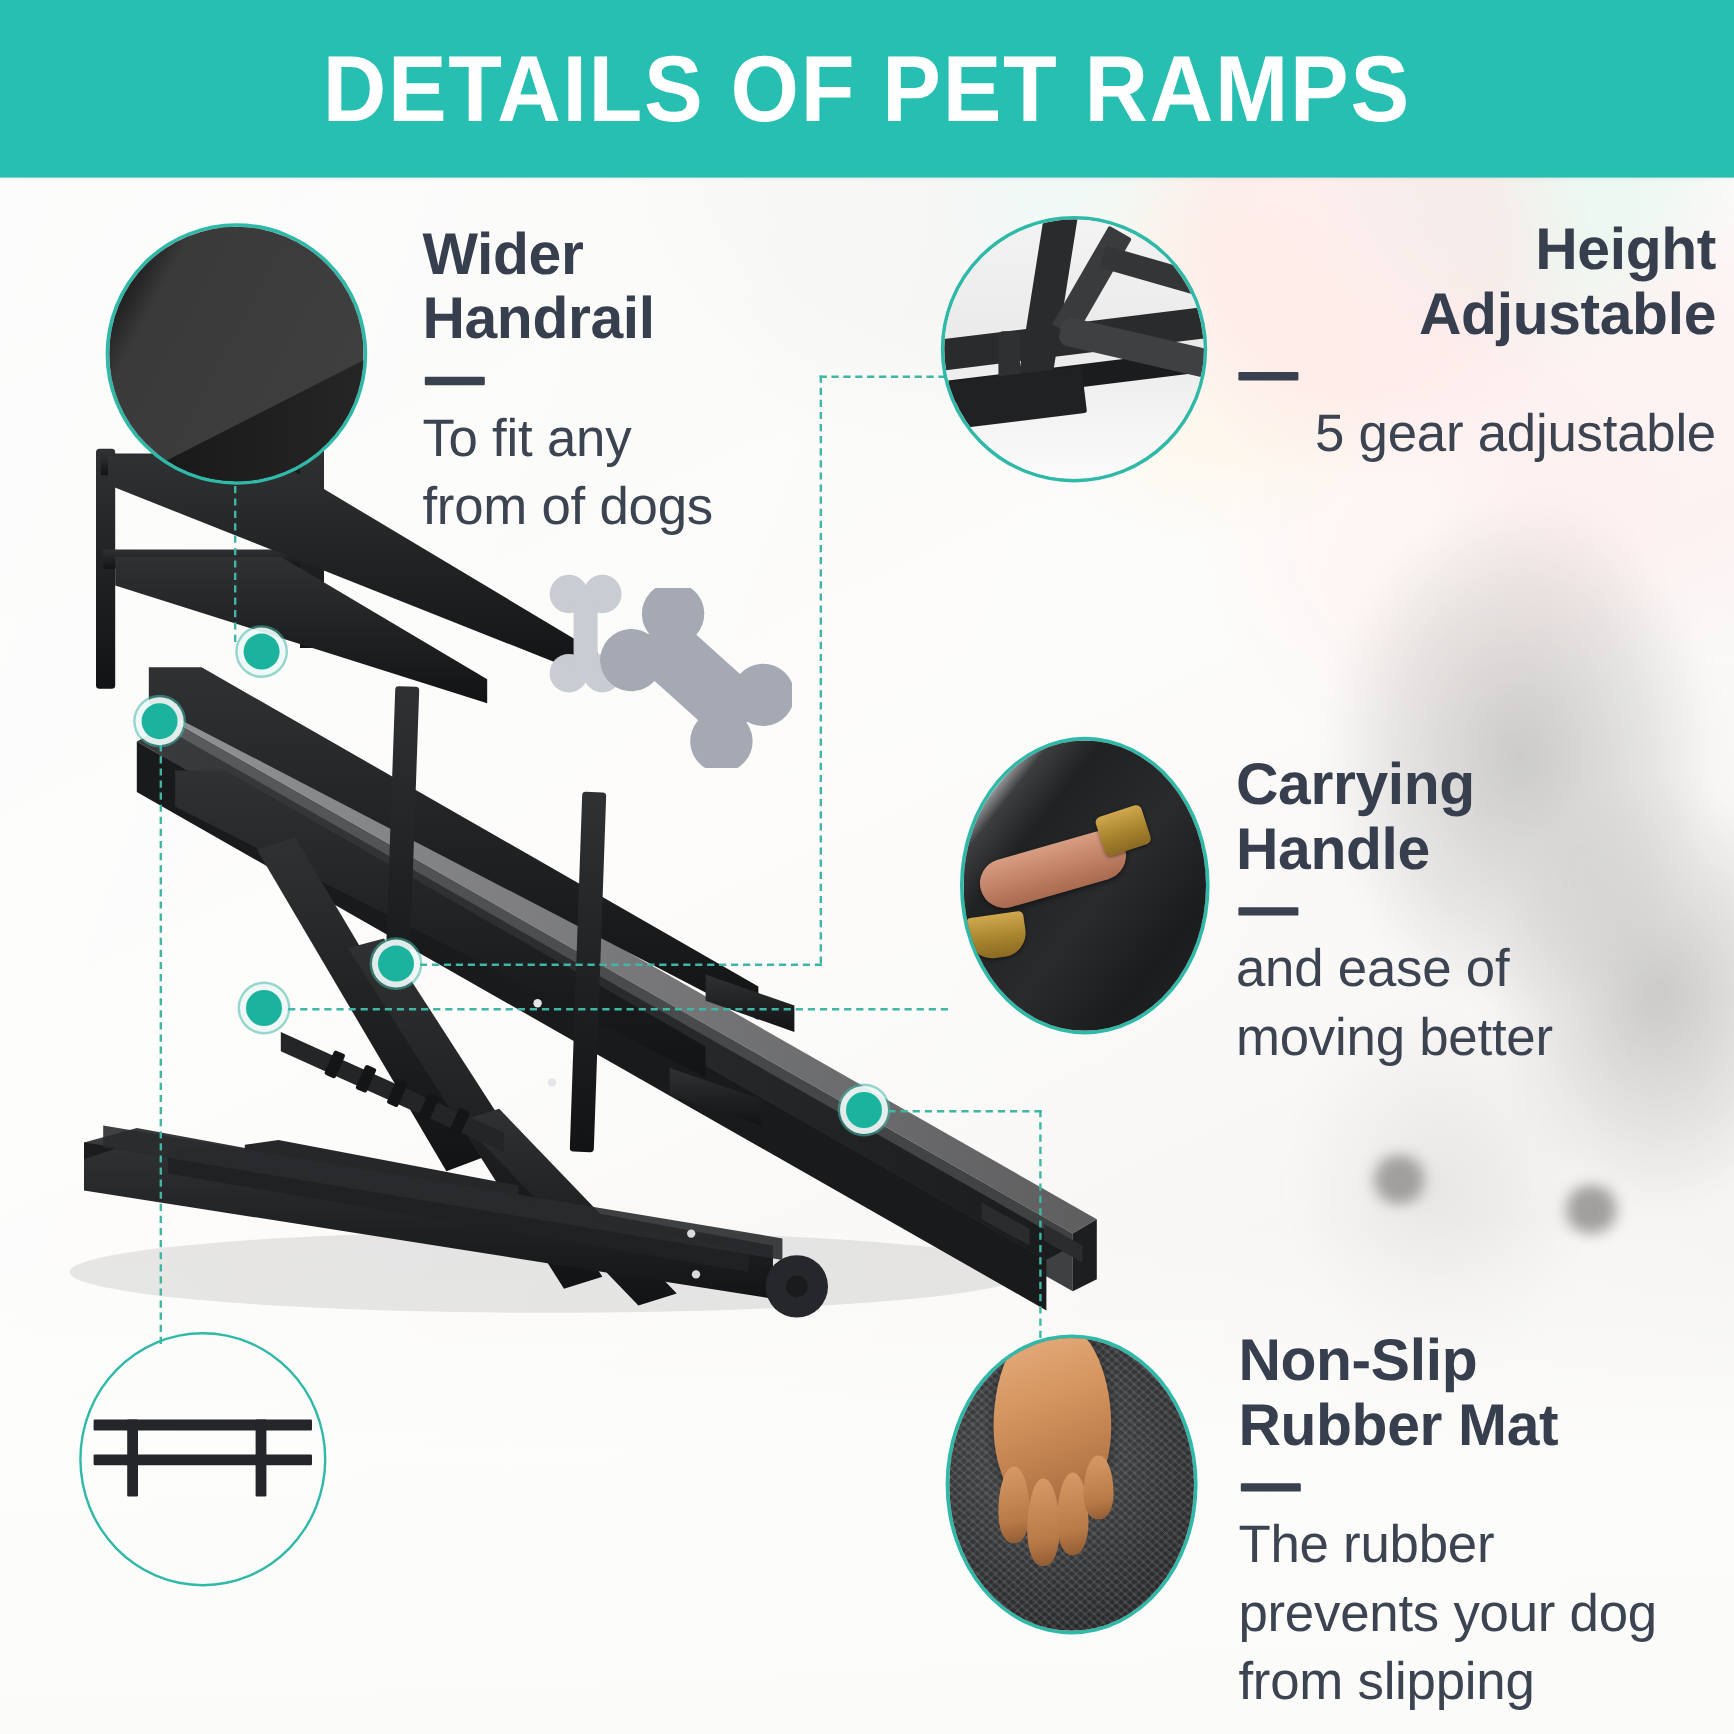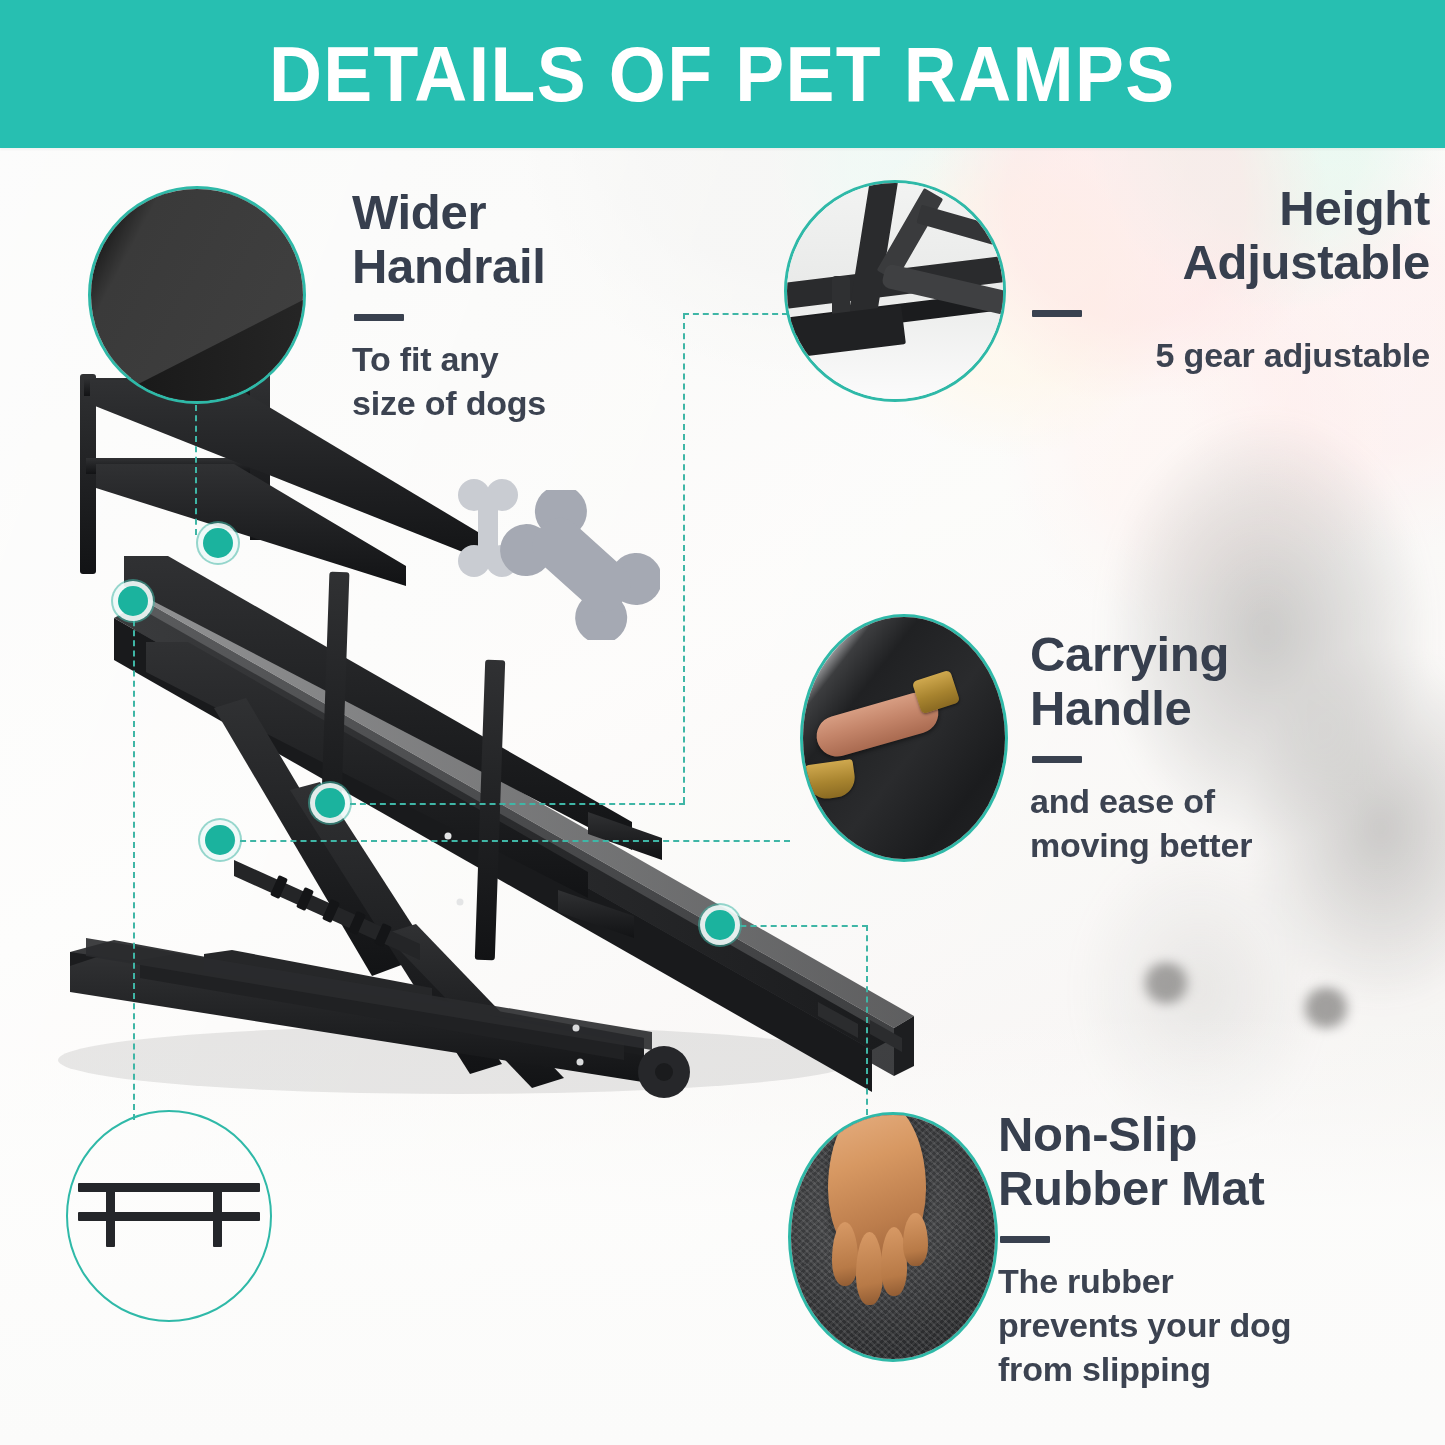--- a/index.html
+++ b/index.html
@@ -95,22 +95,22 @@
     font-size: 49px;
     line-height: 1.10;
     letter-spacing: -0.3px;
   }
   .f-rule {
     width: 50px; height: 7px; background: #39414f;
     margin: 20px 0 16px 2px; border-radius: 1px;
   }
   .f-desc {
     color: #3c4351;
-    font-size: 34px;
-    font-weight: 700;
+    font-size: 44px;
+    font-weight: 400;
     line-height: 1.30;
     letter-spacing: -0.2px;
   }
 
   
   .circle {
     position: absolute; z-index: 22;
     border-radius: 50%;
     overflow: hidden;
   }
@@ -341,21 +341,21 @@
   </div>
 
   <div class="feature" style="left:352px; top:186px; width:320px;">
     <div class="f-title">
       <div>Wider</div>
       <div>Handrail</div>
     </div>
     <div class="f-rule"></div>
     <div class="f-desc">
       <div>To fit any</div>
-      <div>size of dogs</div>
+      <div>from of dogs</div>
     </div>
   </div>
 
   <div class="circle photo" style="left:784px; top:180px; width:222px; height:222px;">
     <div class="fill-hinge">
       <div class="hinge-bar" style="left:-8%; top:40%; width:118%; height:12%; transform:rotate(-7deg);"></div>
       <div class="hinge-bar" style="left:-8%; top:56%; width:118%; height:9%; transform:rotate(-7deg); background:#1b1c1e;"></div>
       <div class="hinge-bar" style="left:34%; top:-8%; width:13%; height:72%; transform:rotate(9deg);"></div>
       <div class="hinge-bar" style="left:52%; top:2%; width:10%; height:44%; transform:rotate(30deg); background:#3a3b3d;"></div>
       <div class="hinge-bar" style="left:60%; top:16%; width:46%; height:9%; transform:rotate(16deg); background:#343537;"></div>
@@ -409,21 +409,21 @@
   <div class="circle photo" style="left:788px; top:1112px; width:210px; height:250px;">
     <div class="fill-paw">
       <div class="paw-pad" style="left:18%; top:-6%; width:48%; height:66%;"></div>
       <div class="paw-toe" style="left:20%; top:44%; width:13%; height:26%;"></div>
       <div class="paw-toe" style="left:32%; top:48%; width:13%; height:30%;"></div>
       <div class="paw-toe" style="left:44%; top:46%; width:13%; height:28%;"></div>
       <div class="paw-toe" style="left:55%; top:40%; width:12%; height:22%;"></div>
     </div>
   </div>
 
-  <div class="feature" style="left:998px; top:1108px; width:410px;">
+  <div class="feature" style="left:1032px; top:1108px; width:410px;">
     <div class="f-title">
       <div>Non-Slip</div>
       <div>Rubber Mat</div>
     </div>
     <div class="f-rule"></div>
     <div class="f-desc">
       <div>The rubber</div>
       <div>prevents your dog</div>
       <div>from slipping</div>
     </div>

